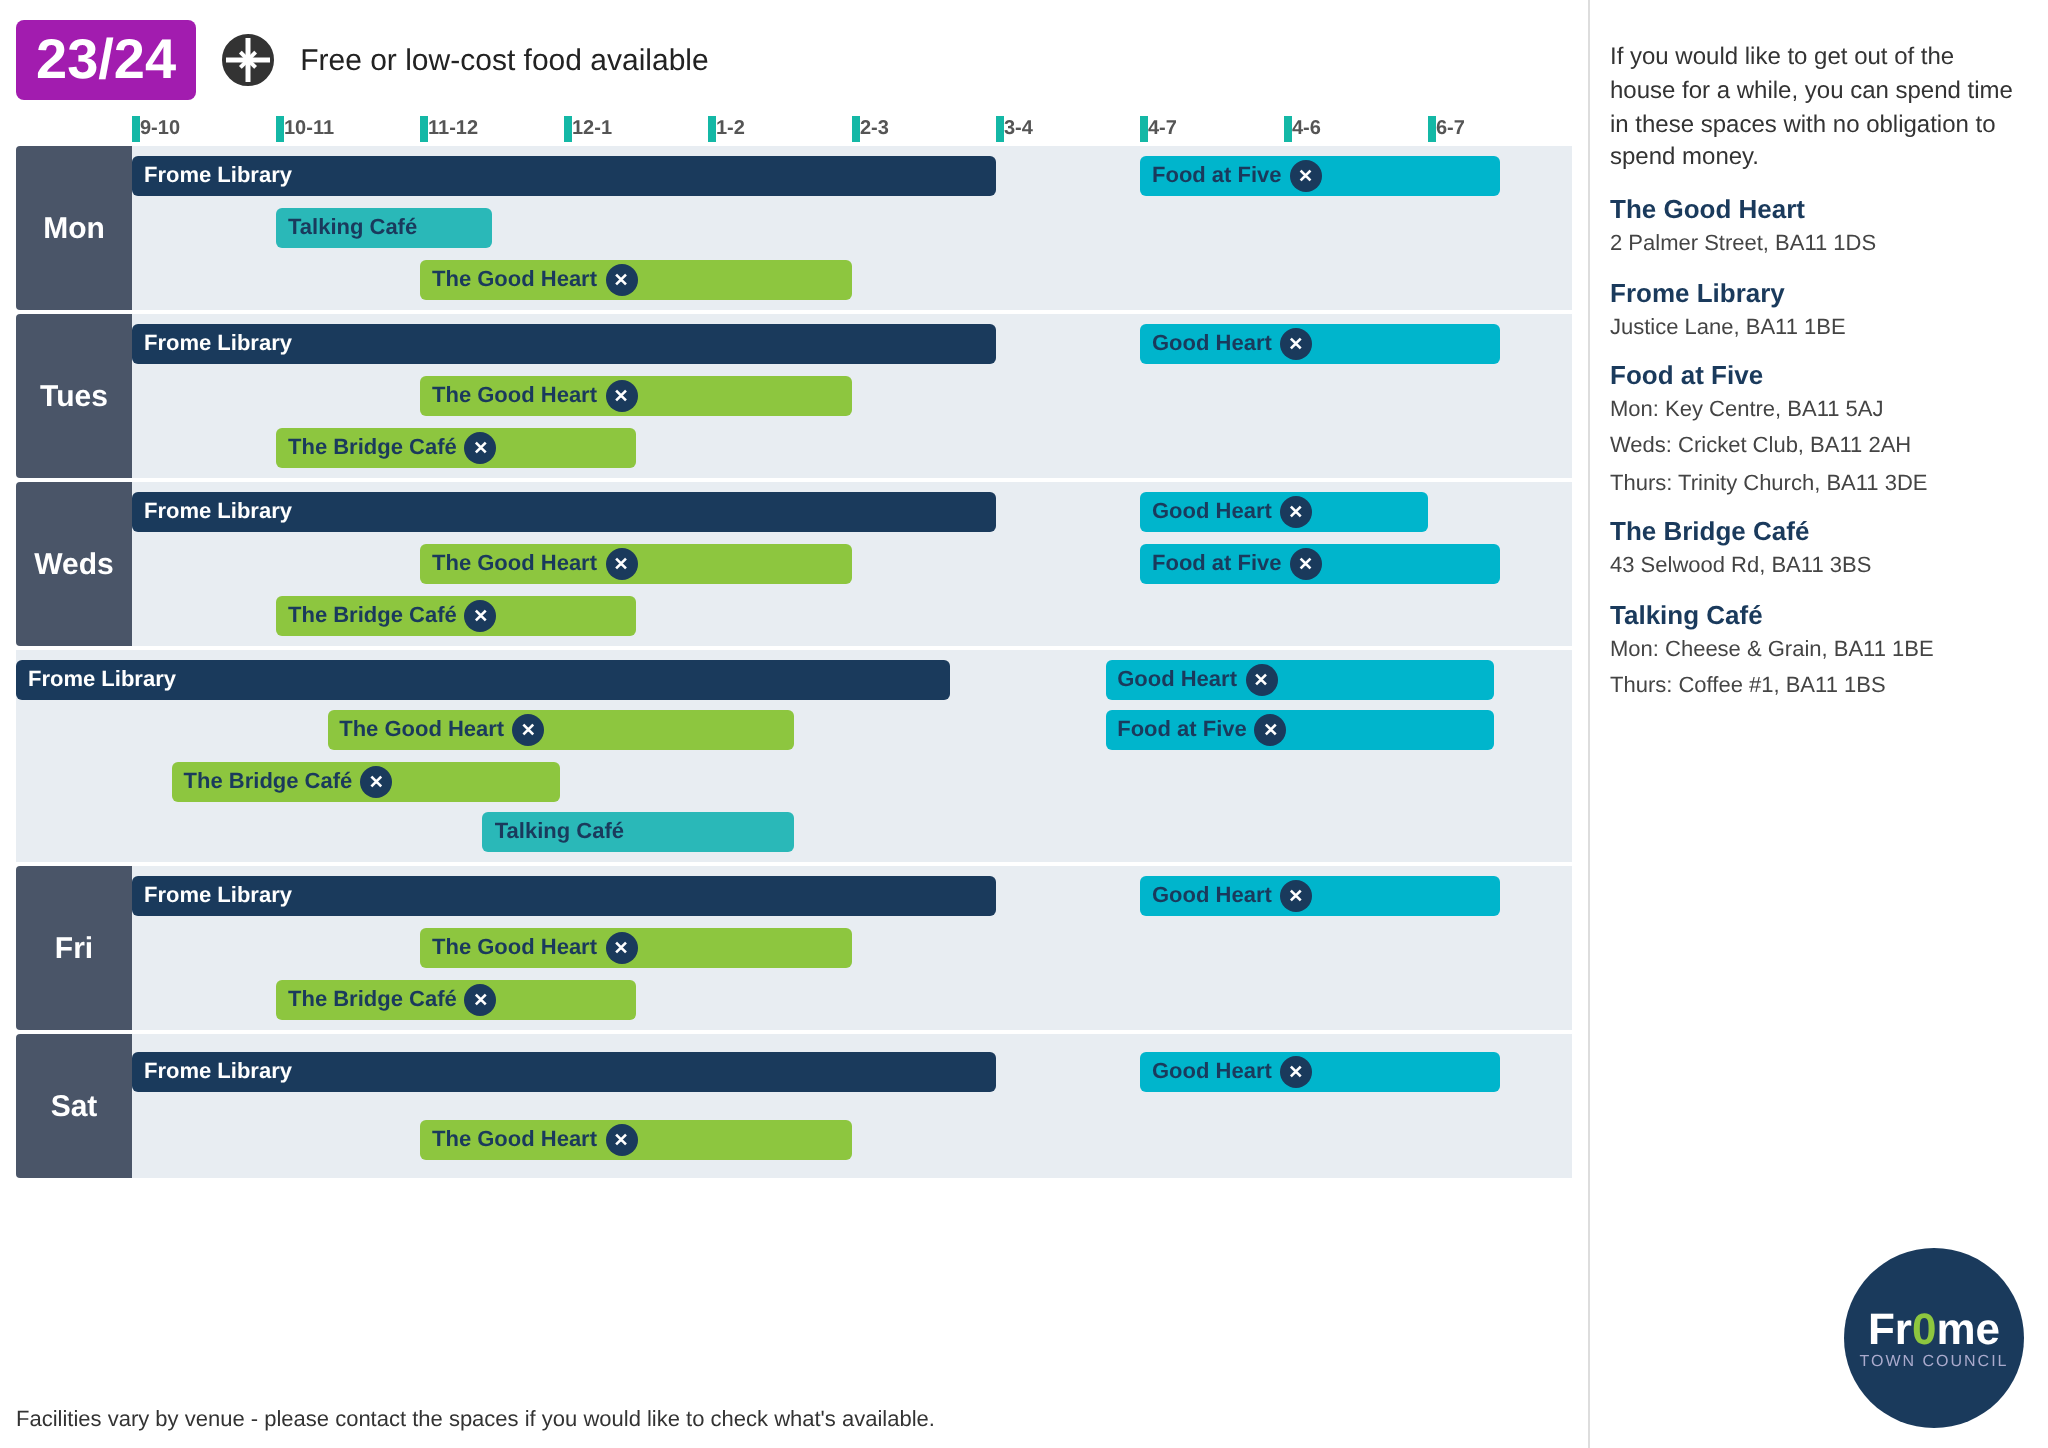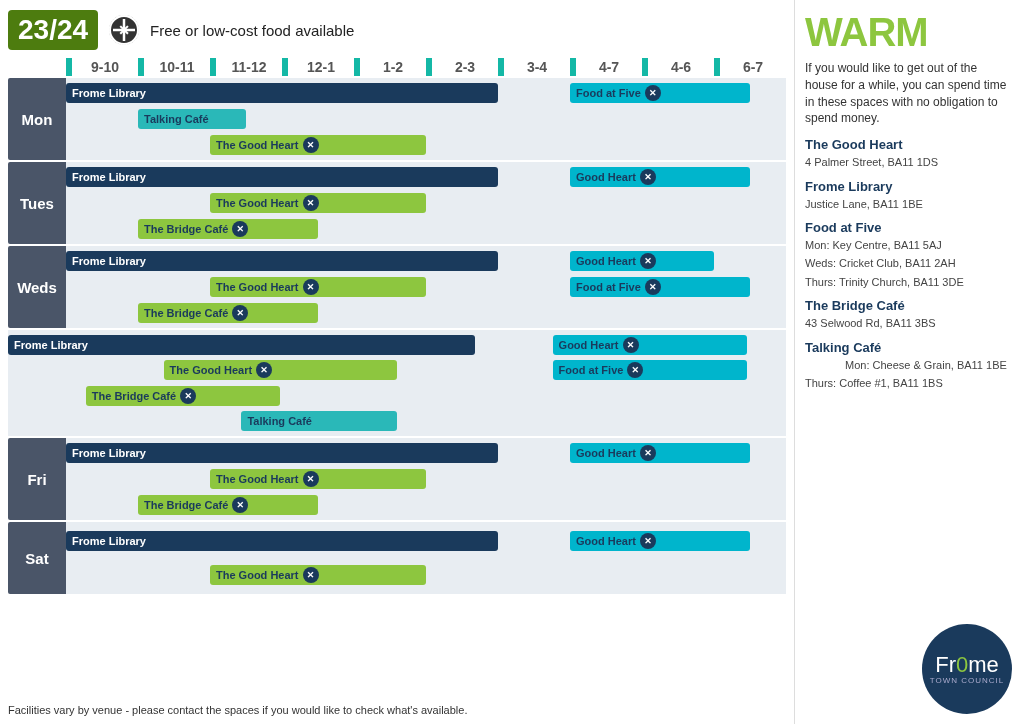--- a/index.html
+++ b/index.html
@@ -29,21 +29,21 @@
 
     
     .header {
       display: flex;
       align-items: center;
       margin-bottom: 8px;
       gap: 10px;
     }
 
     .year-badge {
-      background: #4d7c0f;
+      background: #a21caf;
       color: #fff;
       font-size: 28px;
       font-weight: 900;
       padding: 4px 10px;
       border-radius: 4px;
     }
 
     .food-icon {
       width: 32px;
       height: 32px;
@@ -64,25 +64,24 @@
     }
 
     .time-header-row {
       display: flex;
       margin-left: 58px;
       margin-bottom: 2px;
     }
 
     .time-cell {
       flex: 1;
-      text-align: center;
-      font-size: 14px;
+      font-size: 10px;
       color: #555;
       font-weight: 600;
-      border-left: 6px solid #14b8a6;
+      border-left: 4px solid #14b8a6;
       padding: 1px 0;
     }
 
     .day-row {
       display: flex;
       align-items: stretch;
       margin-bottom: 2px;
       min-height: 72px;
     }
 
@@ -228,21 +227,21 @@
       height: 90px;
       display: flex;
       flex-direction: column;
       align-items: center;
       justify-content: center;
       font-size: 11px;
     }
 
     .frome-logo-text {
       font-size: 22px;
-      font-weight: 400;
+      font-weight: 700;
       color: #fff;
       line-height: 1;
     }
 
     .frome-logo-text .zero {
       color: #8dc63f;
     }
 
     .frome-logo-sub {
       font-size: 8px;
@@ -456,33 +455,32 @@
         </div>
 
     </div>
 
     <div class="footer-note">Facilities vary by venue - please contact the spaces if you would like to check what's available.</div>
   </div>
 
   <div class="right-panel">
 
     <div class="warm-spaces-title">
-      <span class="warm-text">WARM</span>
     </div>
 
     <p class="right-description">If you would like to get out of the house for a while, you can spend time in these spaces with no obligation to spend money.</p>
 
     <div id="venue-list">
-        <div class="venue-entry"><span class="venue-name">The Good Heart</span><span class="venue-address" style="white-space: pre-line;">4 Palmer Street, BA11 1DS</span></div>
+        <div class="venue-entry"><span class="venue-name">The Good Heart</span><span class="venue-address" style="white-space: pre-line;">2 Palmer Street, BA11 1DS</span></div>
         <div class="venue-entry"><span class="venue-name">Frome Library</span><span class="venue-address" style="white-space: pre-line;">Justice Lane, BA11 1BE</span></div>
         <div class="venue-entry"><span class="venue-name">Food at Five</span><span class="venue-address" style="white-space: pre-line;">Mon: Key Centre, BA11 5AJ
 Weds: Cricket Club, BA11 2AH
 Thurs: Trinity Church, BA11 3DE</span></div>
         <div class="venue-entry"><span class="venue-name">The Bridge Café</span><span class="venue-address" style="white-space: pre-line;">43 Selwood Rd, BA11 3BS</span></div>
-        <div class="venue-entry"><span class="venue-name">Talking Café</span><span class="venue-address" style="white-space: pre-line; margin-left: 40px;">Mon: Cheese &amp; Grain, BA11 1BE
+        <div class="venue-entry"><span class="venue-name">Talking Café</span><span class="venue-address" style="white-space: pre-line;">Mon: Cheese &amp; Grain, BA11 1BE
 Thurs: Coffee #1, BA11 1BS</span></div>
       </div>
 
     <div class="logo-area">
       <div class="frome-logo">
         <div class="frome-logo-text">
           Fr<span class="zero">0</span>me
         </div>
         <div class="frome-logo-sub">TOWN COUNCIL</div>
       </div>

